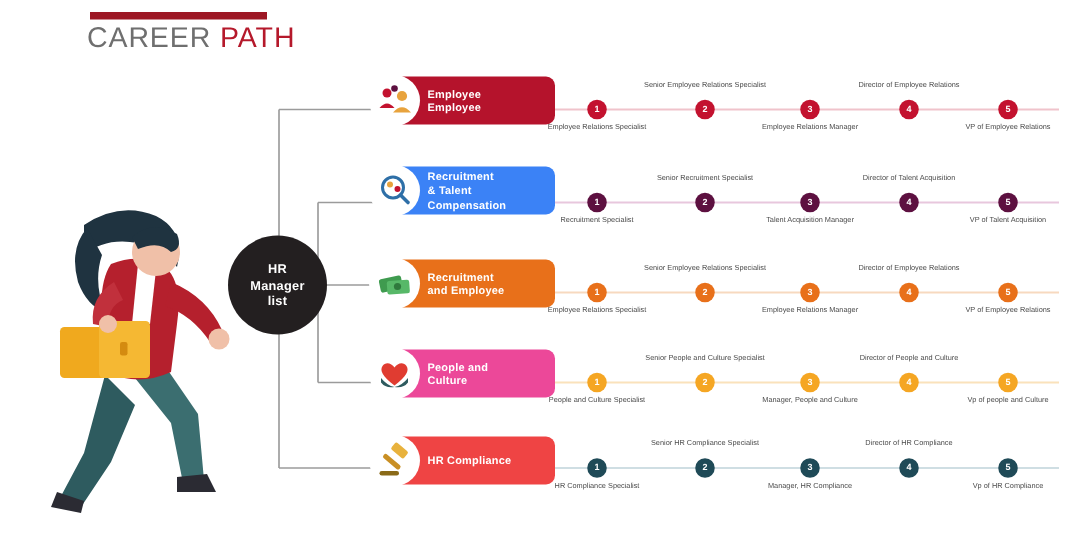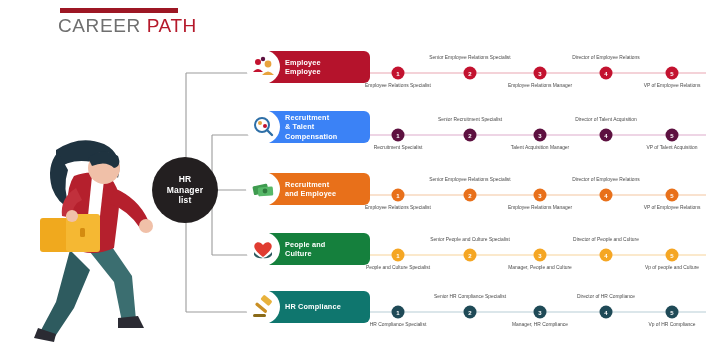--- a/index.html
+++ b/index.html
@@ -206,39 +206,39 @@
 
   <div class="row row-r4">
     <div class="badge-wrap">
       <div class="icon-circle">
         <svg viewBox="0 0 26 26" width="26" height="26">
           <path d="M13 21 C5 15 3 11 5 8 C7 5 11 6 13 9 C15 6 19 5 21 8 C23 11 21 15 13 21 Z" fill="#e03c31"></path>
           <path d="M4 16 q4 5 9 6 q-6 1 -9 -3 z" fill="#2e5b5f"></path>
           <path d="M22 16 q-4 5 -9 6 q6 1 9 -3 z" fill="#2e5b5f"></path>
         </svg>
       </div>
-      <div class="badge" style="background:#15803d">
+      <div class="badge" style="background:#ec4899">
         <div>
           <span>People and</span>
           <span>Culture</span>
         </div>
       </div>
     </div>
   </div>
 
   <div class="row row-r5">
     <div class="badge-wrap">
       <div class="icon-circle">
         <svg viewBox="0 0 26 26" width="26" height="26">
           <rect x="11" y="3" width="11" height="6" rx="1.5" fill="#e8b23d" transform="rotate(40 16 6)"></rect>
           <rect x="4" y="12" width="14" height="3.4" rx="1.5" fill="#c98f24" transform="rotate(40 11 14)"></rect>
           <rect x="3" y="20" width="13" height="3" rx="1.5" fill="#8a6a18"></rect>
         </svg>
       </div>
-      <div class="badge" style="background:#0f766e">
+      <div class="badge" style="background:#ef4444">
         <div>
           <span>HR Compliance</span>
         </div>
       </div>
     </div>
   </div>
 
   <div class="nodes" id="steps-layer">
       <div class="node" style="left: 398px; top: 73px; background: rgb(195, 18, 47);">1</div>
       <div class="lbl" style="left: 398px; top: 82px;">Employee Relations Specialist</div>

